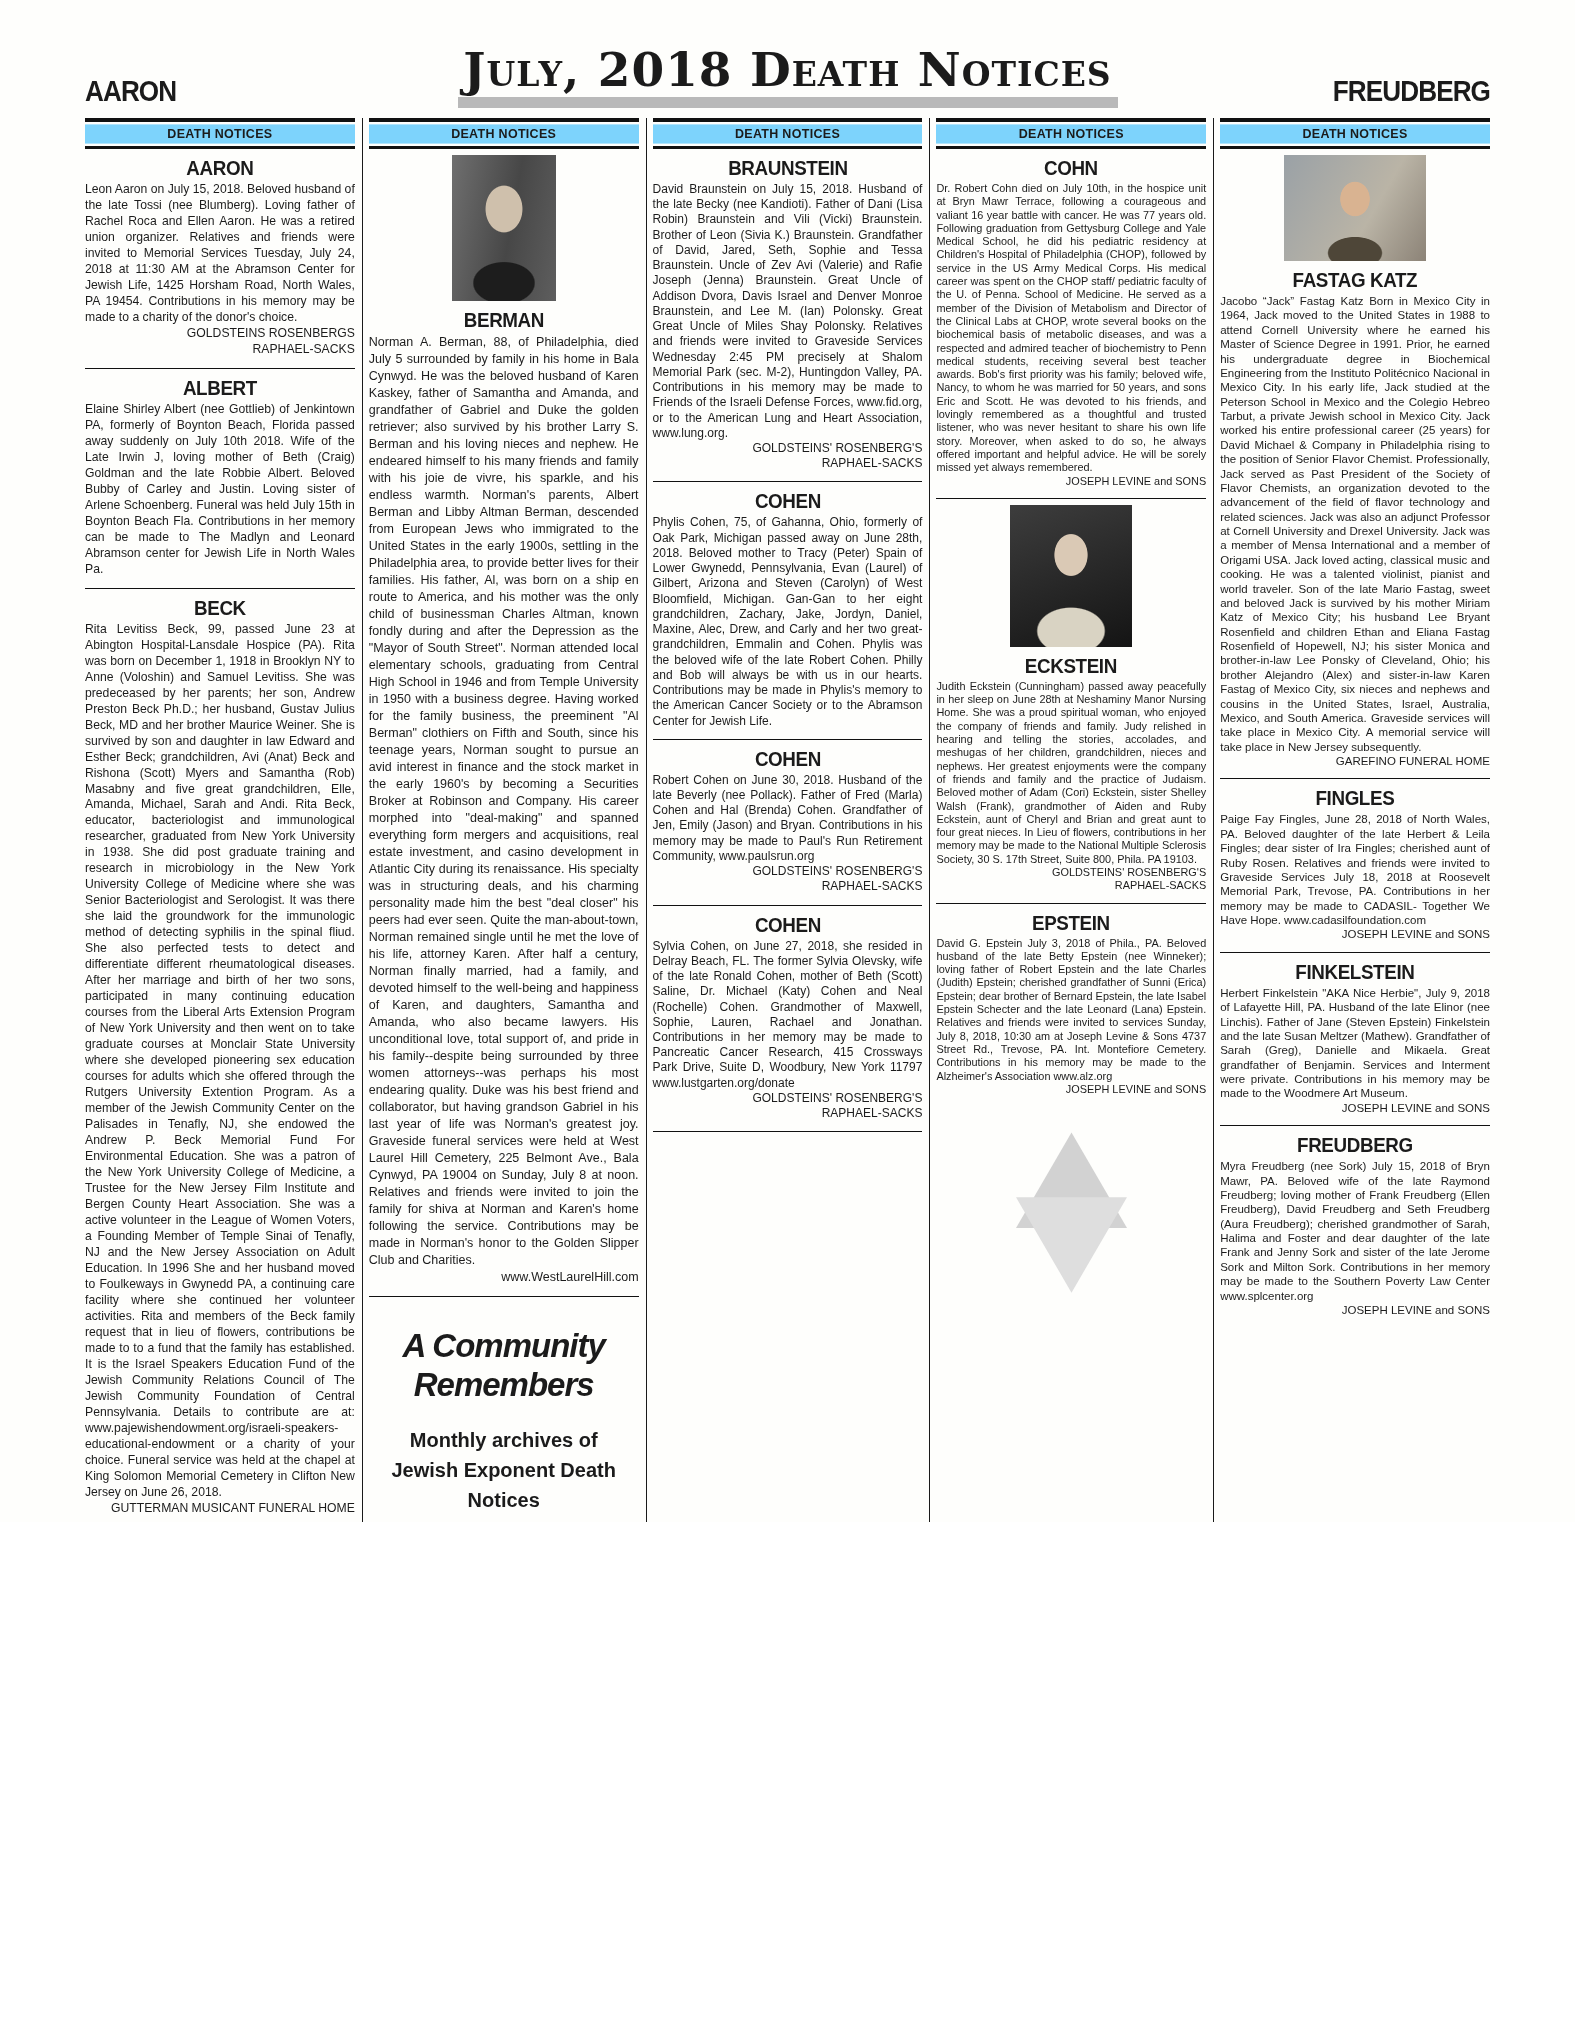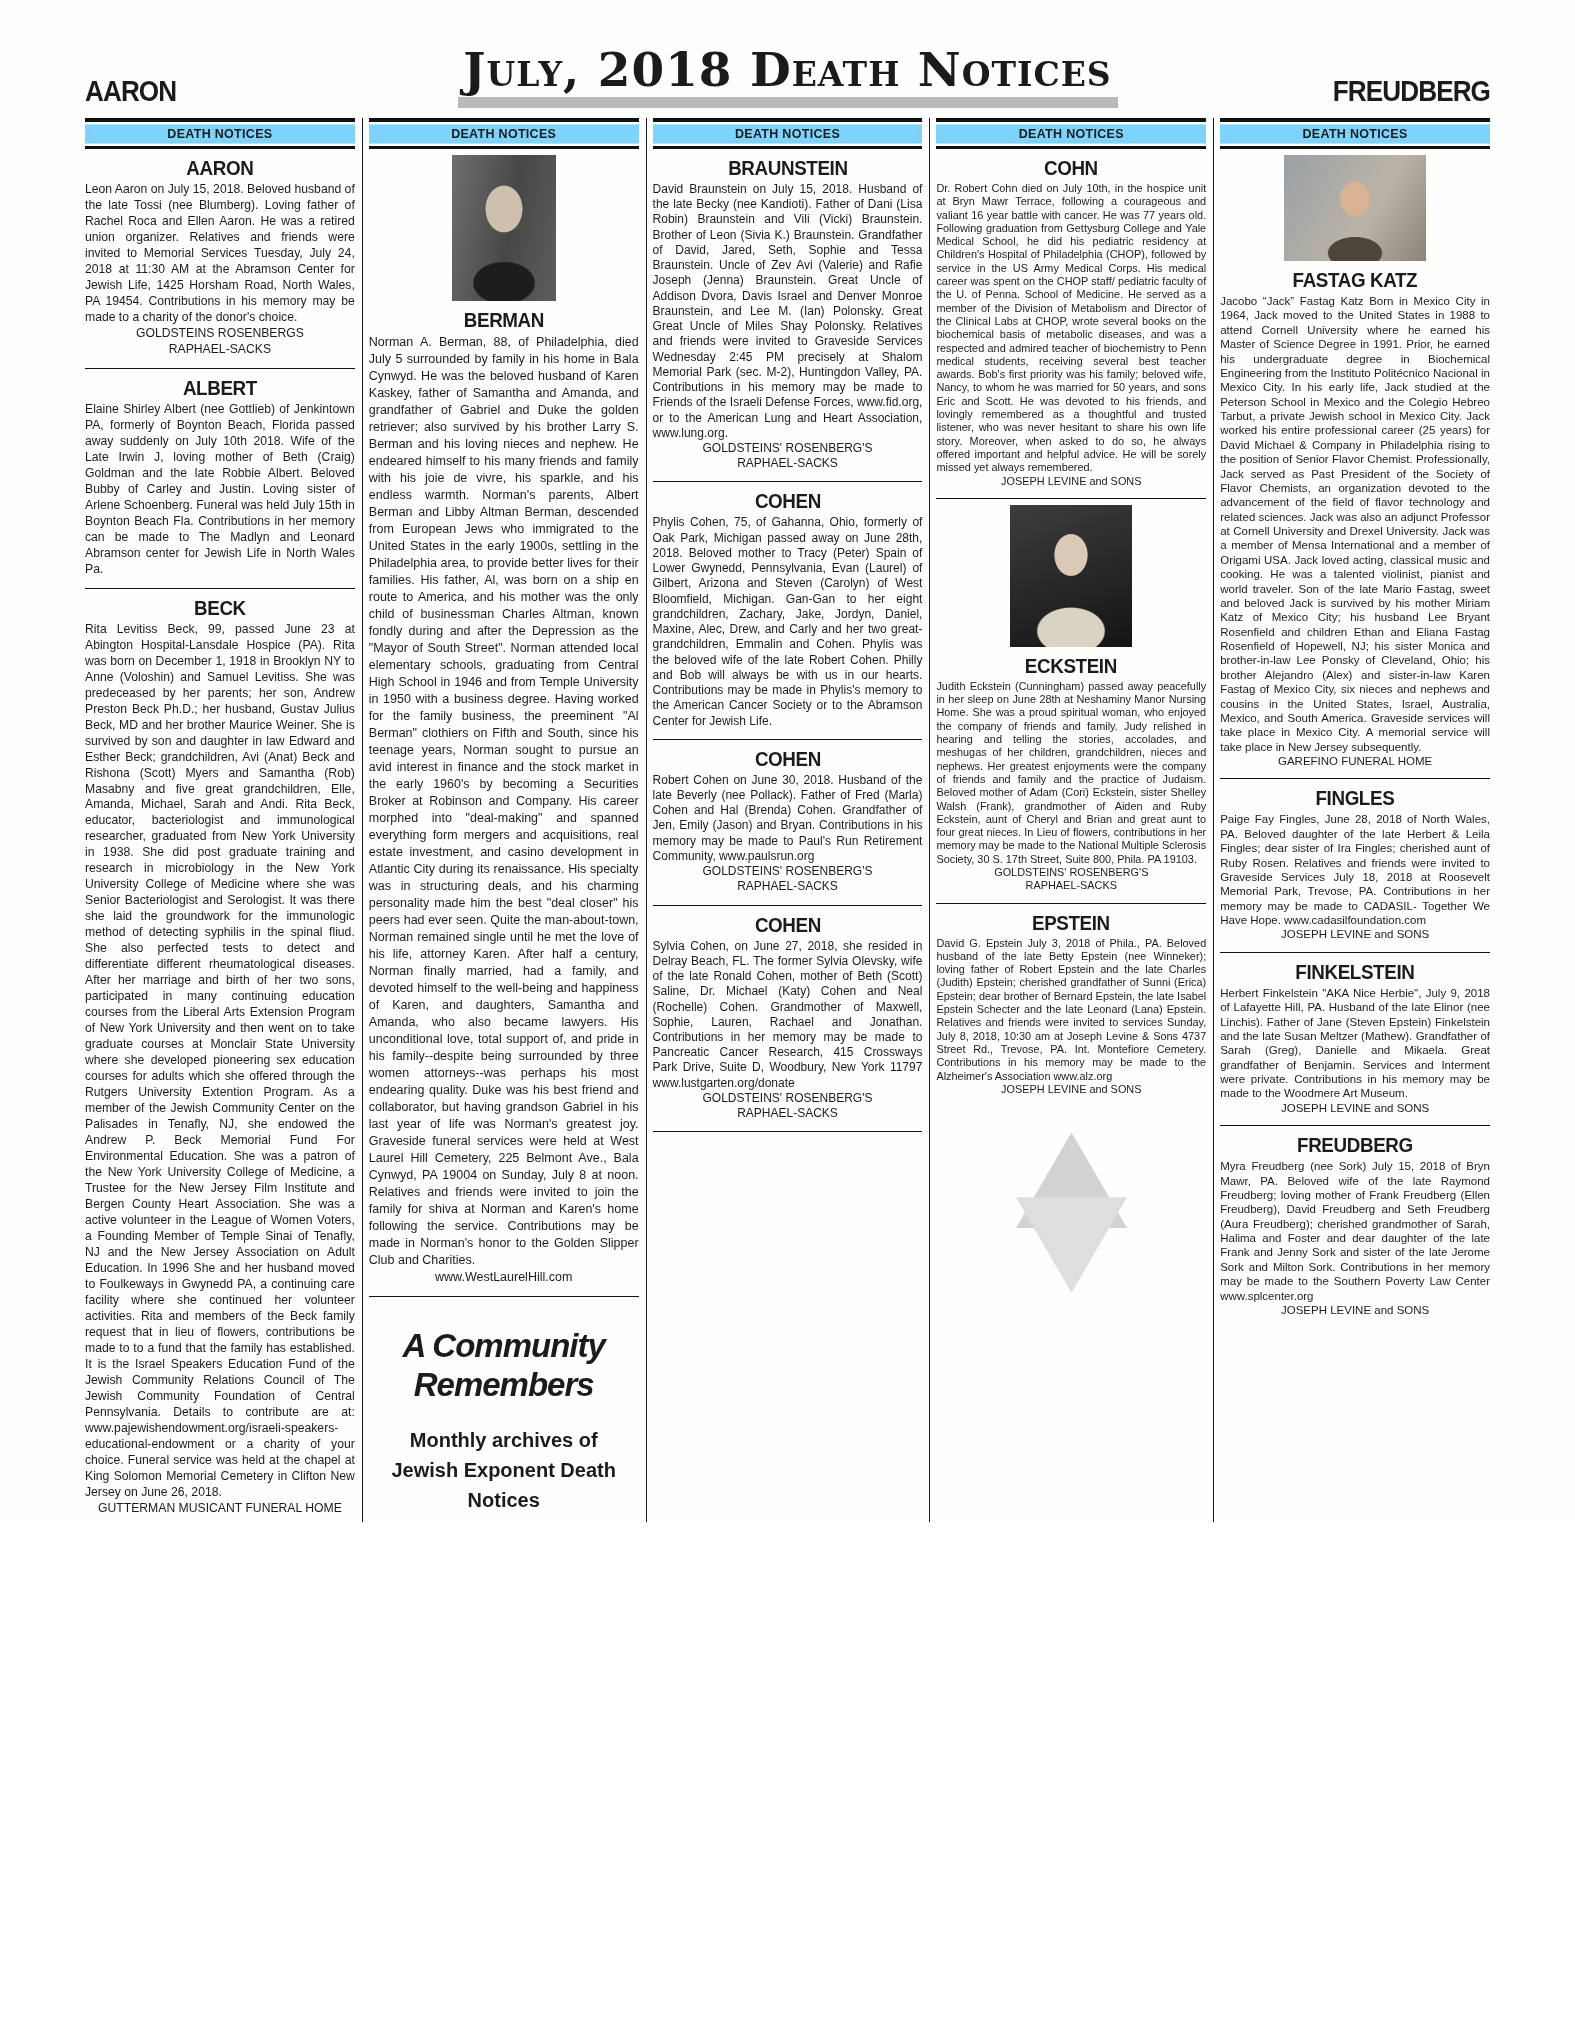--- a/index.html
+++ b/index.html
@@ -16,21 +16,21 @@
   
   .columns{display:flex;margin:10px 85px 0;height:1516px;overflow:hidden;}
   .col{flex:1;min-width:0;padding:0 7px 0 6px;border-right:1.5px solid #1a1a1a;overflow:hidden;}
   .col:first-child{padding-left:0;}
   .col:last-child{border-right:none;padding-right:0;}
   .banner{border-top:4.5px solid #111;border-bottom:3.5px solid #111;padding:2px 0;margin-bottom:4px;}
   .banner-inner{background:#7dd3fc;text-align:center;font-weight:700;font-size:12.5px;
                 letter-spacing:.3px;padding:3px 0;transform:scaleY(.96);}
   .nh{text-align:center;font-weight:700;font-size:20px;letter-spacing:-.4px;margin:8px 0 2px;transform:scaleX(.94);}
   .nb{text-align:justify;color:#1c1c1c;}
-  .ns{text-align:center;}
+  .ns{text-align:right;}
   .col1 .nb{font-size:12.2px;line-height:1.31;}
   .col2 .nb{font-size:12.5px;line-height:1.36;}
   .col3 .nb{font-size:12px;line-height:1.27;}
   .col4 .nb{font-size:10.9px;line-height:1.22;}
   .col5 .nb{font-size:11.5px;line-height:1.25;}
   .sep{border:0;border-top:1.6px solid #111;margin:10px 0 6px;}
   
   .photo{margin:6px auto 0;}
   .photo-berman{width:104px;height:146px;
     background:radial-gradient(ellipse 30px 38px at 52px 54px,#cfc0ac 0 60%,rgba(0,0,0,0) 63%),

